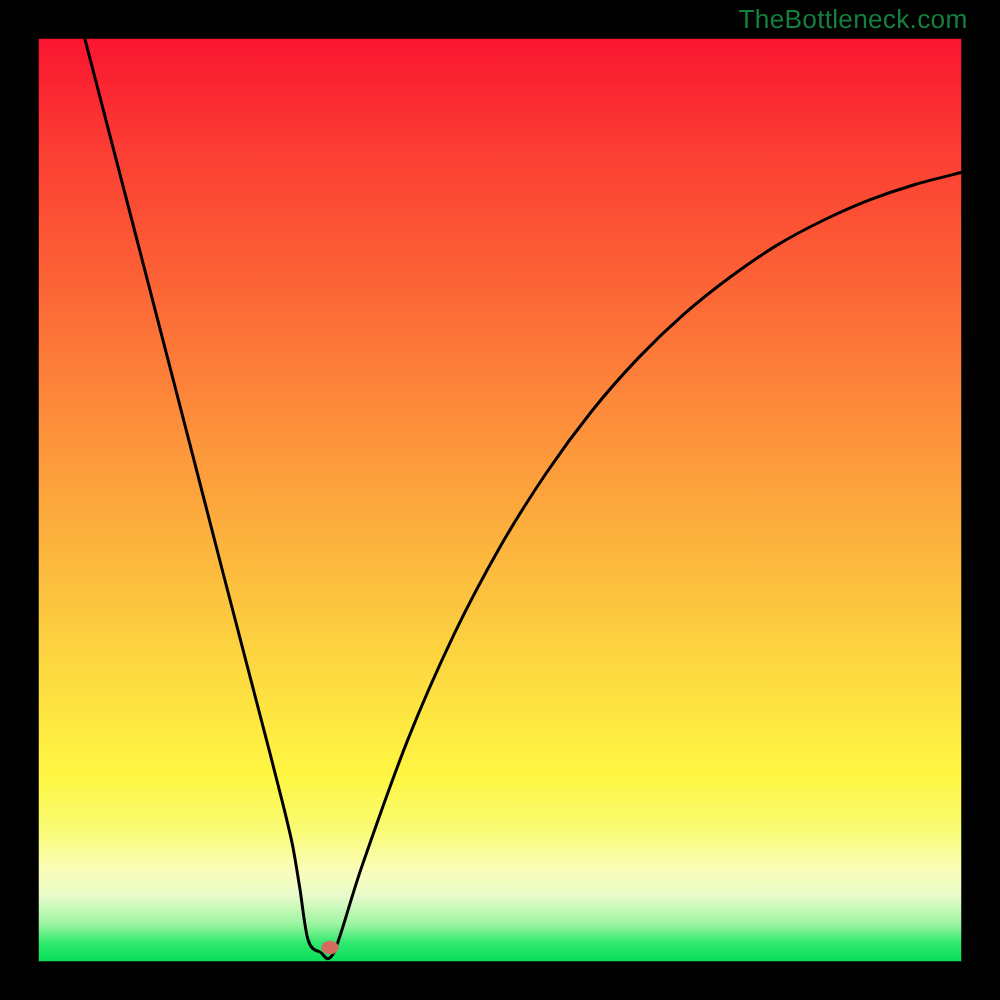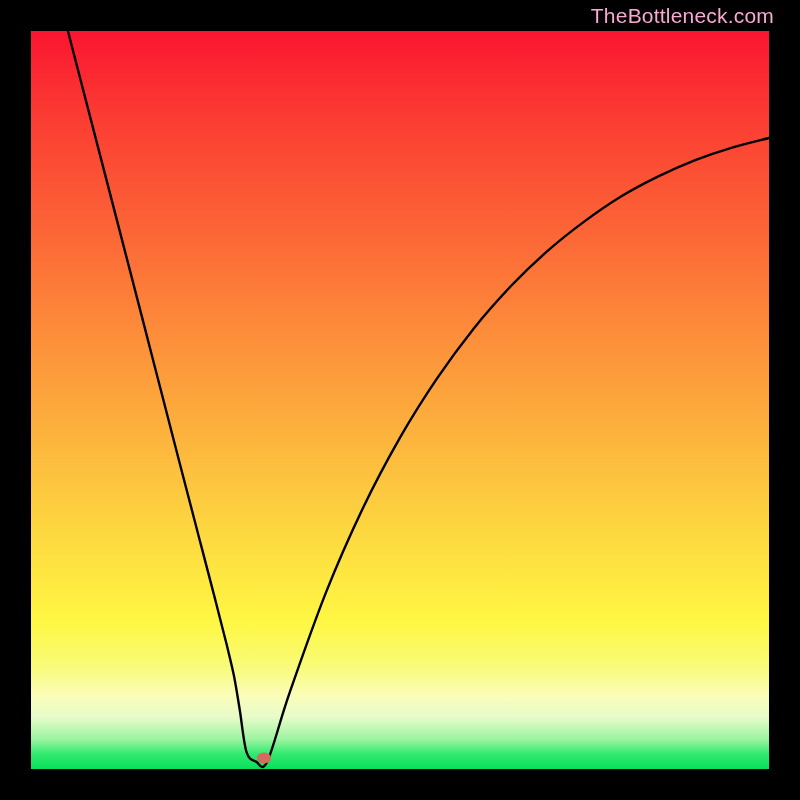--- a/index.html
+++ b/index.html
@@ -38,21 +38,21 @@
       #e7fbca 93%,
       #9af4a0 96%,
       #2fe96e 98%,
       #09df5b 100%
     );
   }
   .watermark {
     position: absolute;
     top: 4px;
     right: 26px;
-    color: #f9a8d4;
+    color: #15803d;
     font-size: 21px;
     letter-spacing: 0.2px;
     font-weight: 400;
   }
   svg.curve {
     position: absolute;
     left: 0;
     top: 0;
     width: 738px;
     height: 738px;

